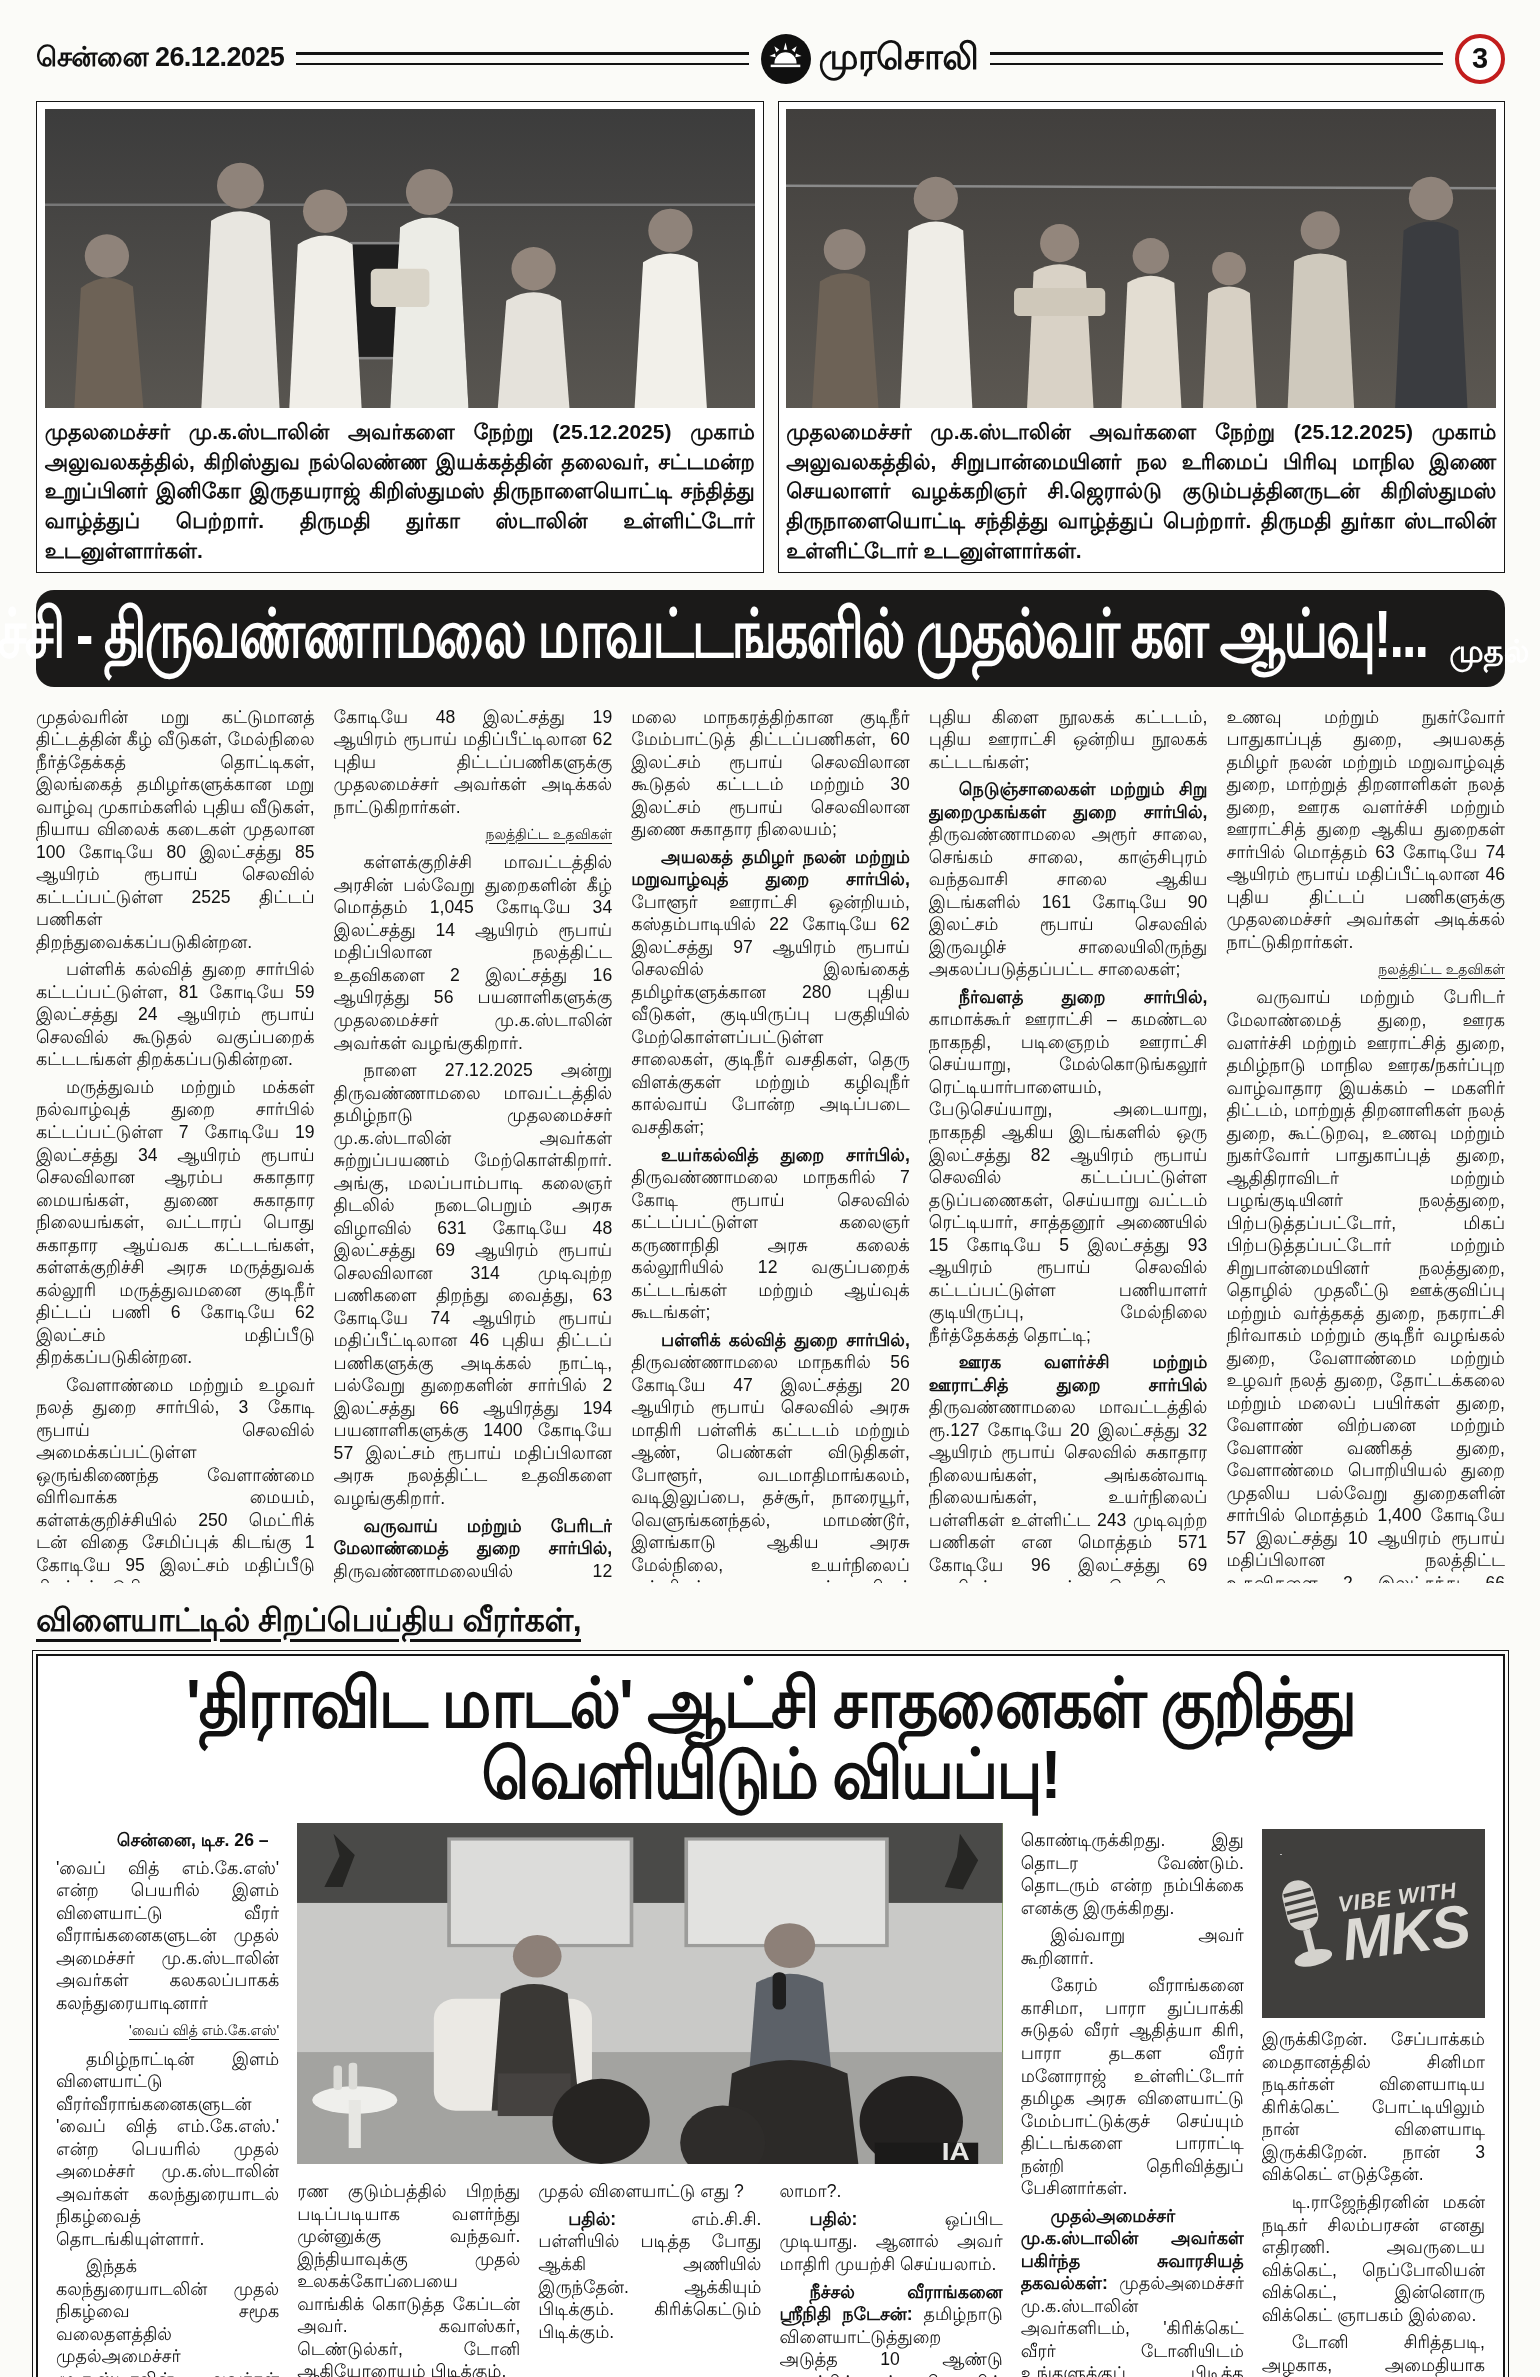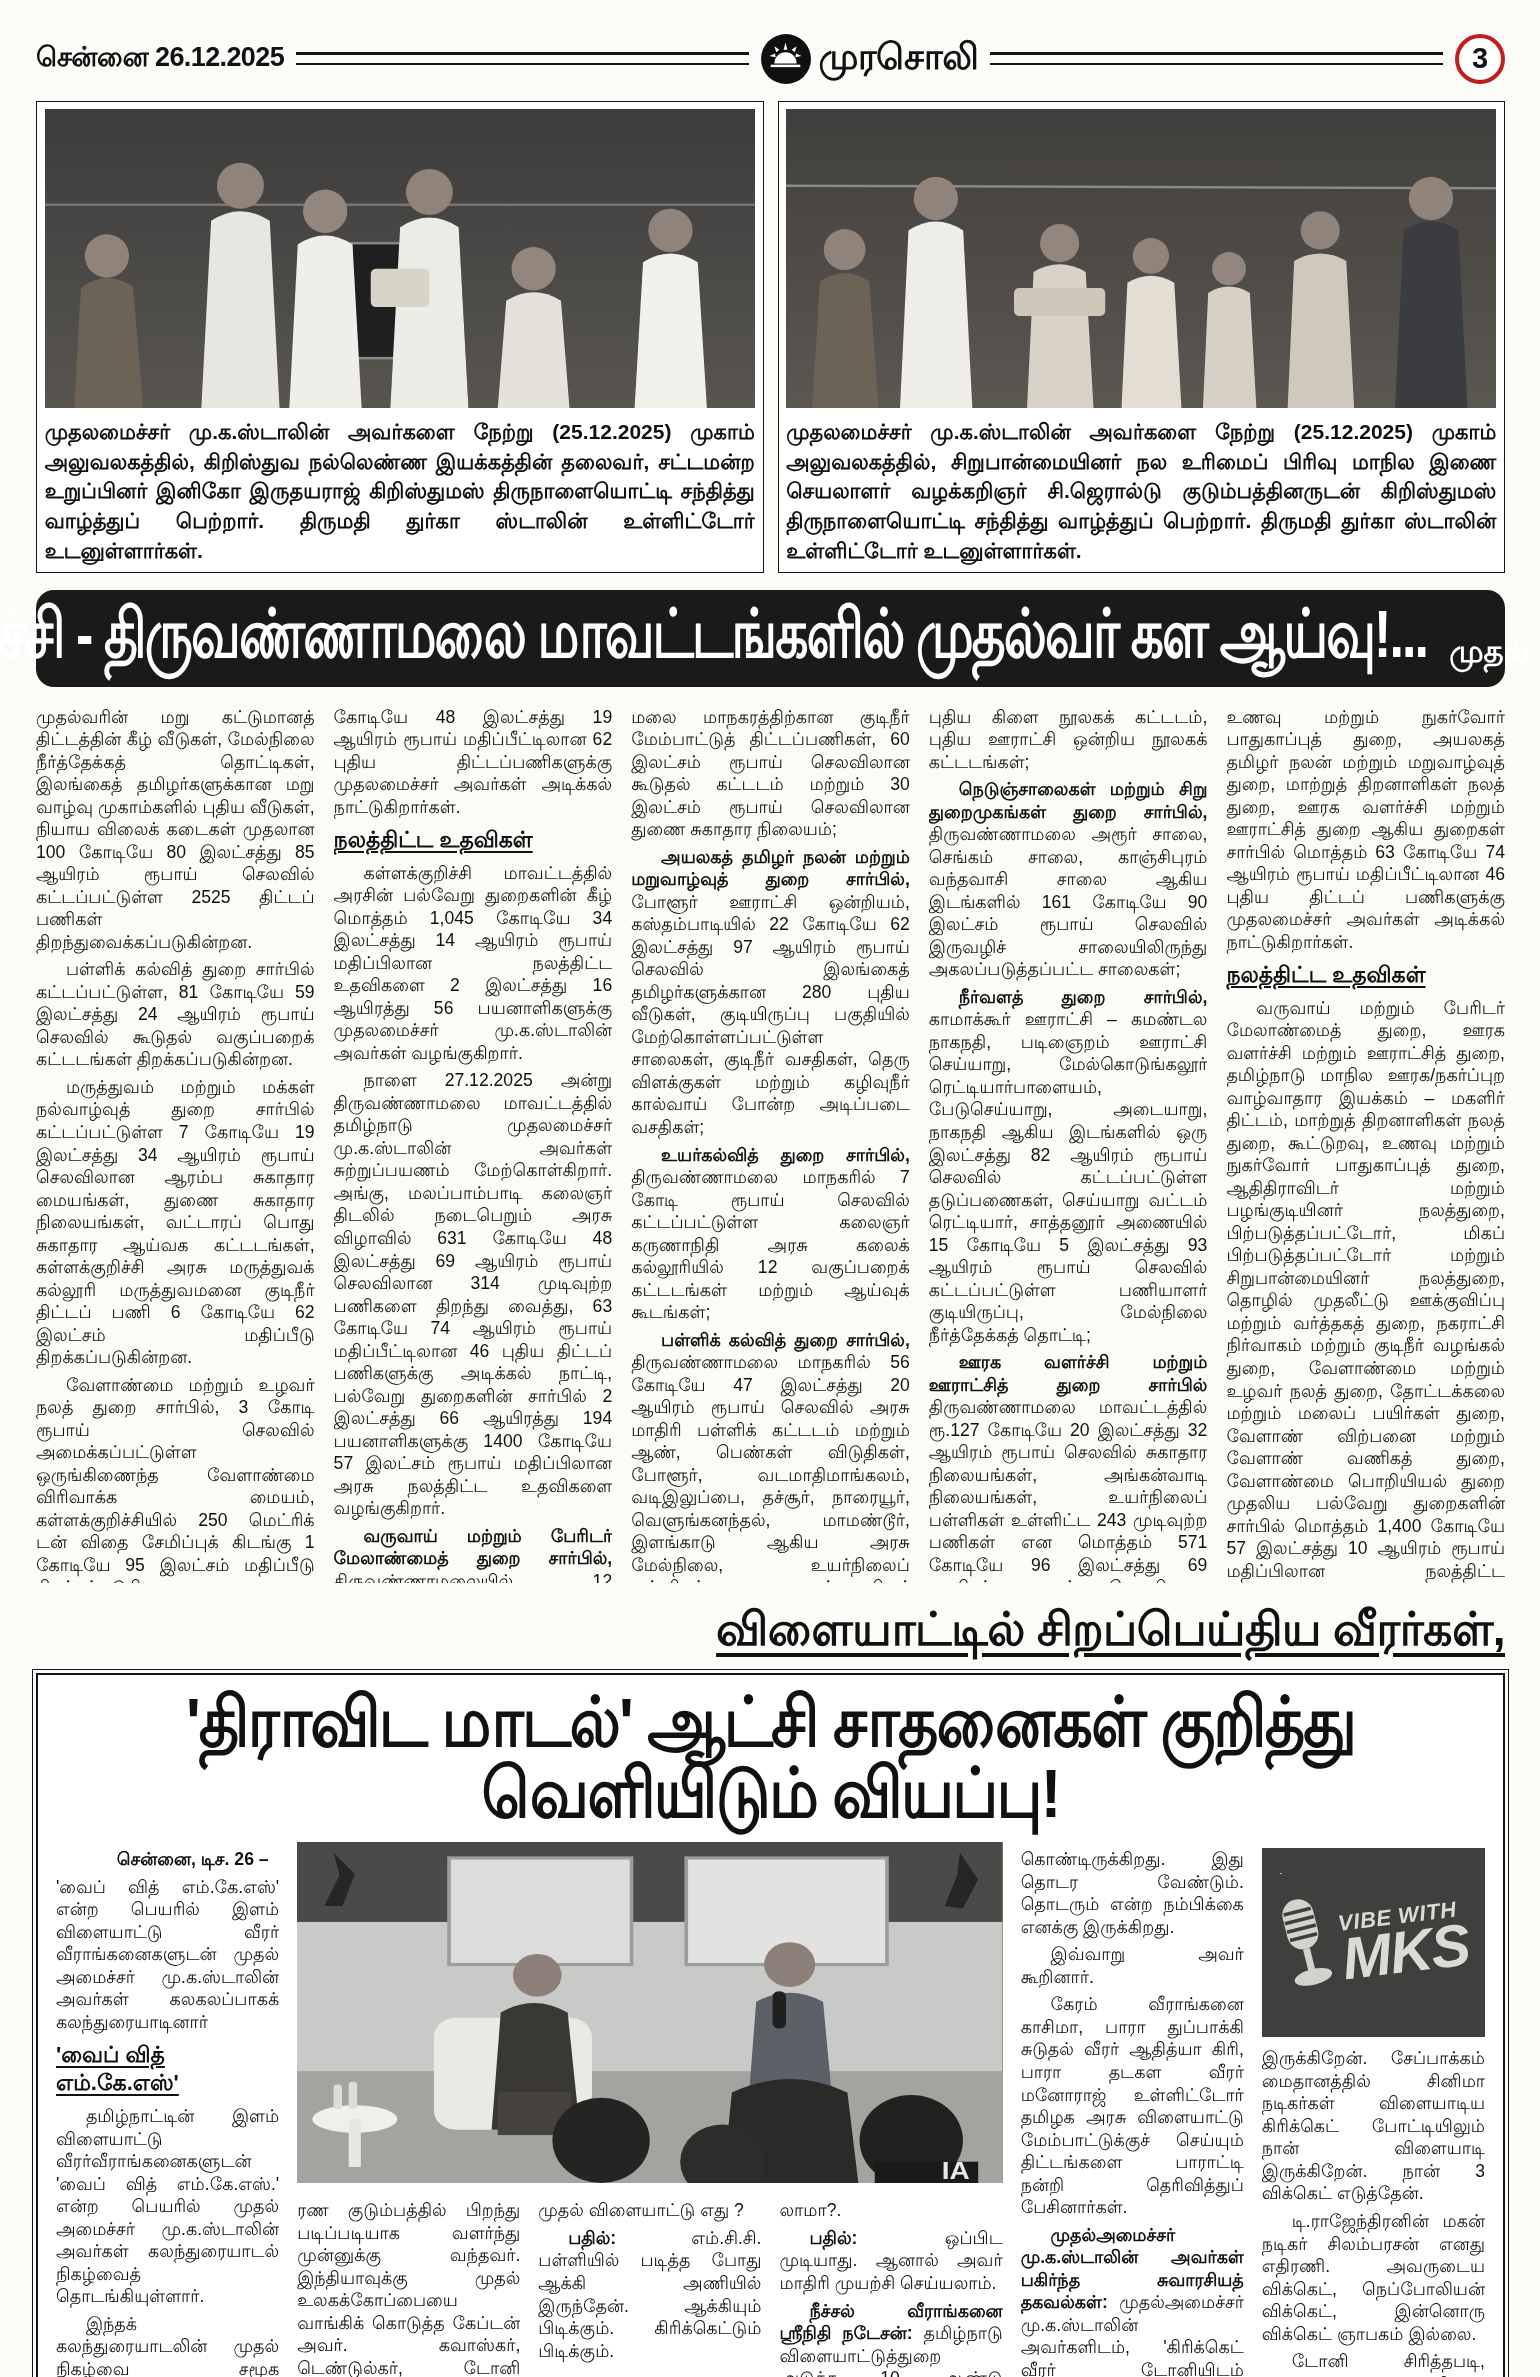--- a/index.html
+++ b/index.html
@@ -28,27 +28,27 @@
   .banner-main{font-size:52px;font-weight:800;white-space:nowrap;transform:scaleY(1.3);
                letter-spacing:-1.9px;}
   .banner-tail{font-size:31px;font-weight:700;align-self:flex-end;padding-bottom:12.8px;white-space:nowrap;}
   
   .article1{margin-top:12.8px;display:grid;grid-template-columns:repeat(5,1fr);gap:19px;
             height:883px;overflow:hidden;font-size:17.6px;line-height:1.28;text-align:justify;}
   .col{overflow:hidden;margin-top:6px;}
   .blk{margin:0 0 5.1px;}
   .blk.p{text-indent:1.7em;}
   .blk.cont{text-indent:0;}
-  .blk.subhead{text-align:left;font-weight:bold;text-decoration:underline;text-underline-offset:3.8px;
-               font-size:22px;margin:7.7px 0;text-indent:0;}
+  .blk.subhead{text-align:right;font-weight:normal;text-decoration:underline;text-underline-offset:3.8px;
+               font-size:14px;margin:7.7px 0;text-indent:0;}
   .blk.dateline{text-align:right;padding-right:.6em;font-weight:bold;text-indent:0;}
   .blk .lead{font-weight:bold;}
   
   .article2{margin-top:19px;}
-  .kicker{text-align:right;font-size:46px;font-weight:bold;text-decoration:underline;
+  .kicker{text-align:left;font-size:32px;font-weight:bold;text-decoration:underline;
           text-underline-offset:7.7px;margin-bottom:11.5px;letter-spacing:-0.6px;}
   .box{border:2.6px solid #141414;outline:1.3px solid #141414;outline-offset:3.2px;
        padding:9px 18px 18px;background:#fff;}
   .headline2{text-align:center;font-size:62px;font-weight:900;line-height:1.04;margin:10.2px 0 19px;
              letter-spacing:-1.9px;transform:scaleY(1.12);}
   .cols2{display:grid;grid-template-columns:repeat(6,1fr);gap:18px;height:605px;overflow:hidden;
          font-size:17.6px;line-height:1.28;text-align:justify;}
   .mid{grid-column:span 3;display:flex;flex-direction:column;}
   .photo2{height:341px;margin-bottom:10.2px;background:#4d7c0f;flex:none;}
   .photo2 svg{display:block;width:100%;height:100%;}

